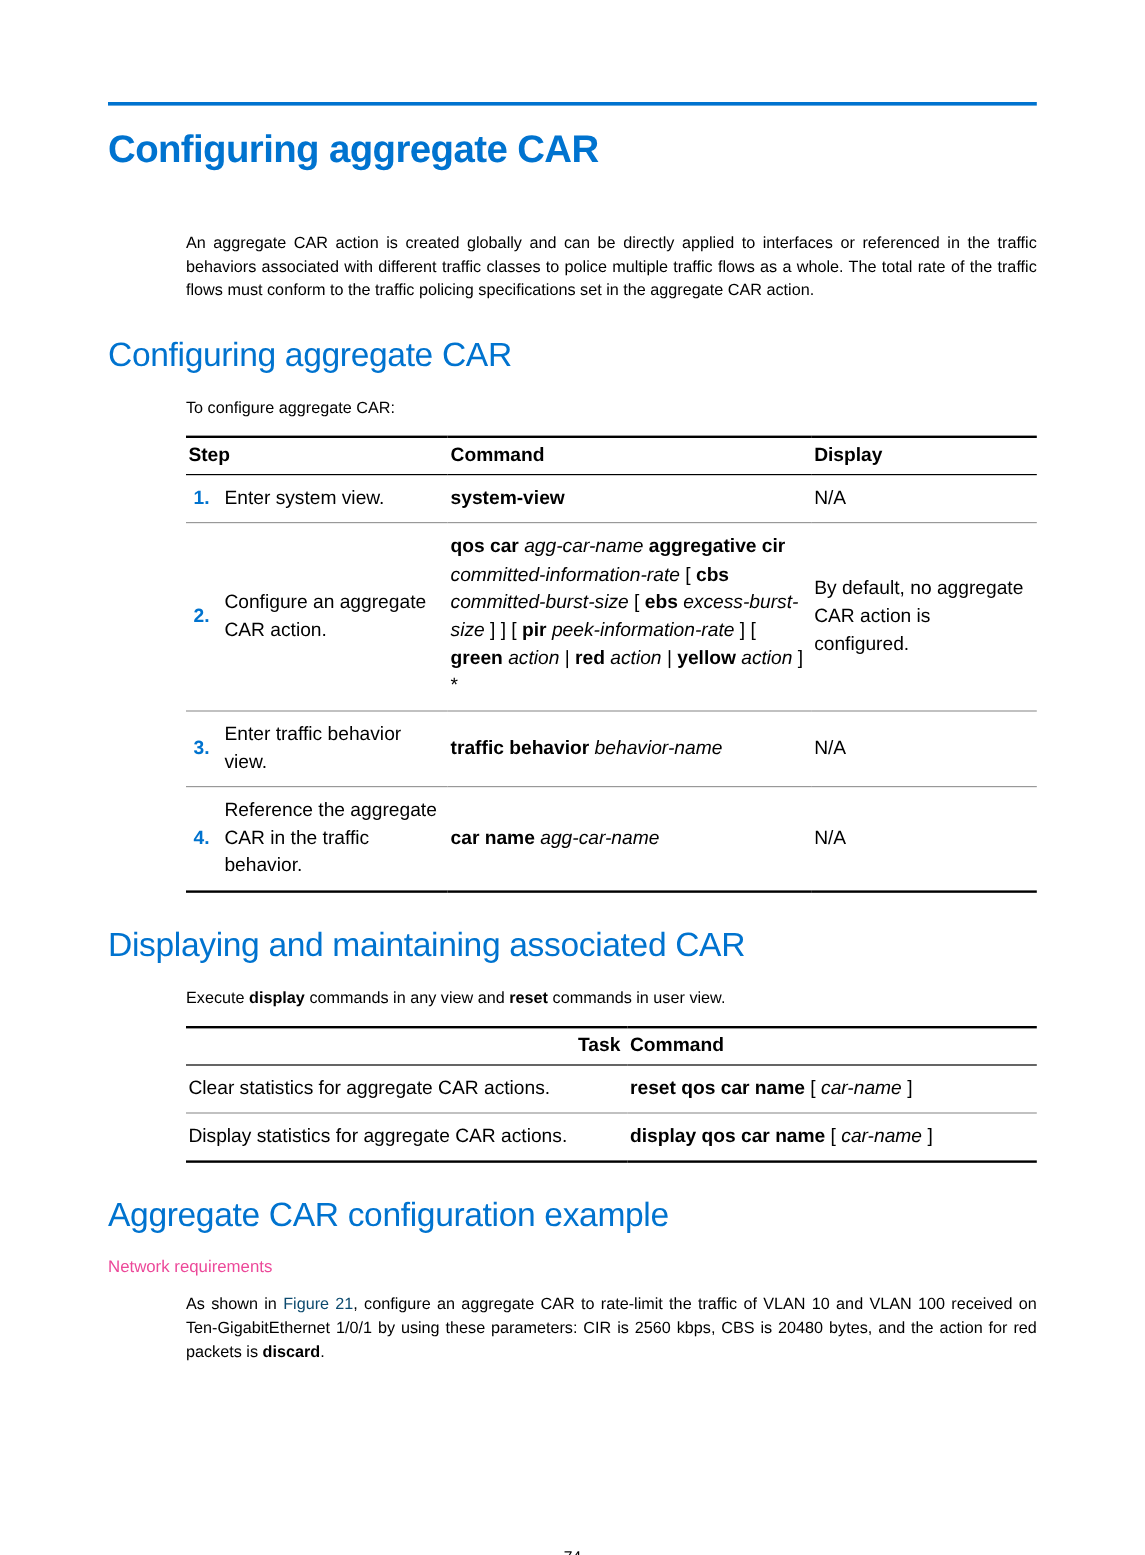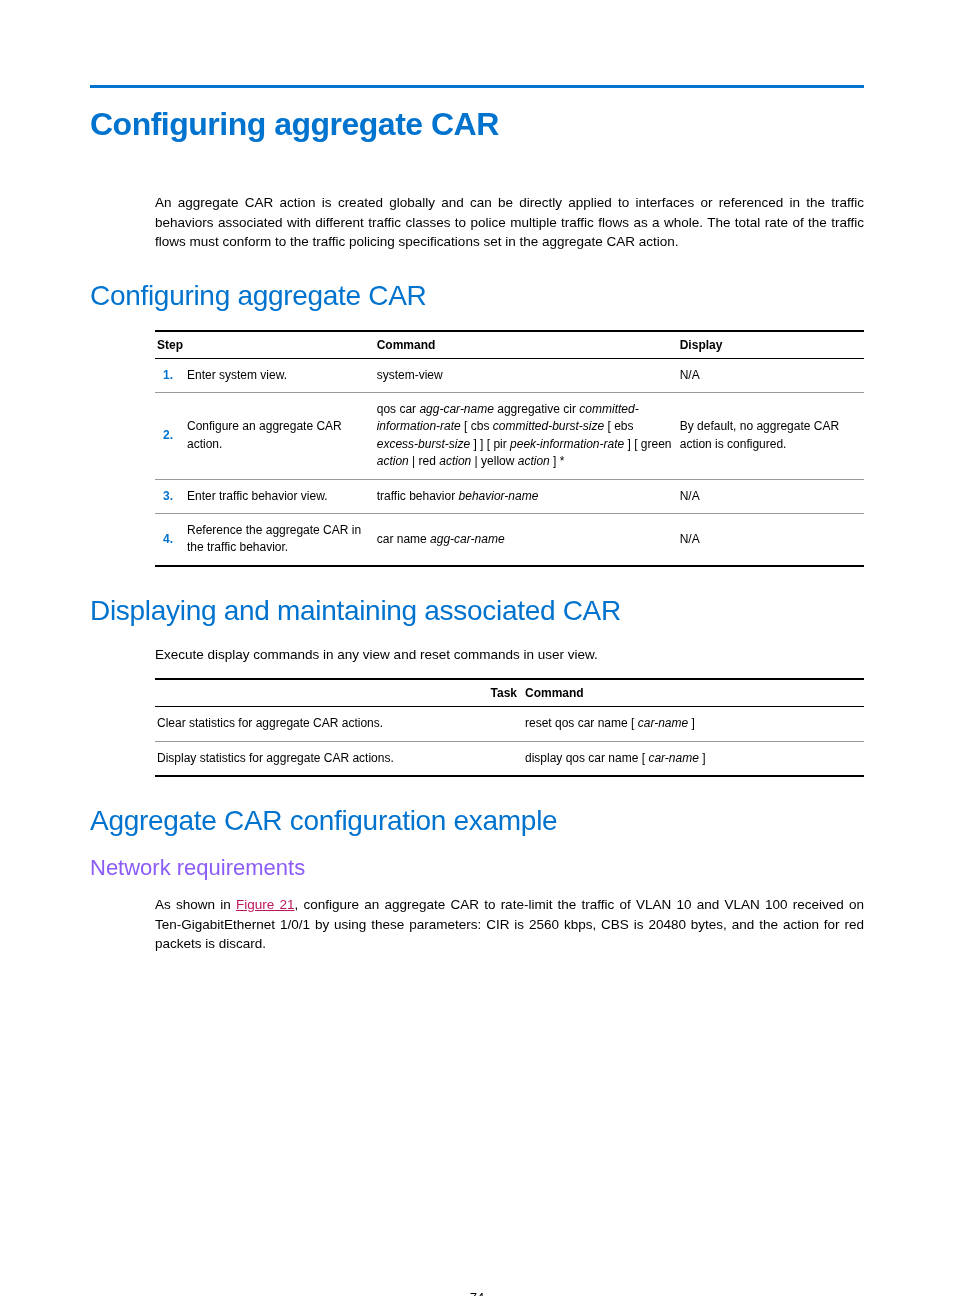--- a/index.html
+++ b/index.html
@@ -31,37 +31,37 @@
     font-family: Arial, Helvetica, sans-serif;
     font-weight: normal;
     color: #0073cf;
     font-size: 28px;
     margin: 28px 0 18px 0;
     letter-spacing: -0.3px;
   }
   h3 {
     font-family: Arial, Helvetica, sans-serif;
     font-weight: normal;
-    color: #8b5cf6;
-    font-size: 22px;
+    color: #ec4899;
+    font-size: 14px;
     margin: 18px 0 14px 0;
   }
   p {
     font-size: 13.5px;
     line-height: 1.45;
     margin: 0 0 14px 0;
   }
   .body-text {
     margin-left: 65px;
     text-align: justify;
   }
   table {
     border-collapse: collapse;
     width: 100%;
-    font-size: 12px;
+    font-size: 16px;
     margin-left: 65px;
     width: calc(100% - 65px);
     margin-bottom: 20px;
   }
   table th {
     text-align: left;
     font-weight: bold;
     padding: 6px 6px 6px 2px;
     border-top: 2px solid #000;
     border-bottom: 1px solid #000;
@@ -77,23 +77,23 @@
   table tr:last-child td {
     border-bottom: 2px solid #000;
   }
   .step-num {
     color: #0073cf;
     font-weight: bold;
     width: 22px;
     text-align: center;
     vertical-align: middle;
   }
-  .bold { font-weight: normal; }
+  .bold { font-weight: bold; }
   .italic { font-style: italic; }
-  .figure-link { color: #be185d; text-decoration: underline; }
+  .figure-link { color: #0c4a6e; }
   .page-number {
     position: absolute;
     bottom: 30px;
     left: 0;
     right: 0;
     text-align: center;
     font-size: 13px;
   }
   .t1-step { width: 165px; }
   .t1-cmd  { width: 295px; }
@@ -104,20 +104,21 @@
 
 <div class="page">
   <div class="top-rule"></div>
 
   <h1>Configuring aggregate CAR</h1>
 
   <p class="body-text">An aggregate CAR action is created globally and can be directly applied to interfaces or referenced in the traffic behaviors associated with different traffic classes to police multiple traffic flows as a whole. The total rate of the traffic flows must conform to the traffic policing specifications set in the aggregate CAR action.</p>
 
   <h2>Configuring aggregate CAR</h2>
 
+  <p class="body-text">To configure aggregate CAR:</p>
 
   <table>
     <thead>
       <tr>
         <th colspan="2" class="t1-step">Step</th>
         <th class="t1-cmd">Command</th>
         <th>Display</th>
       </tr>
     </thead>
     <tbody>

